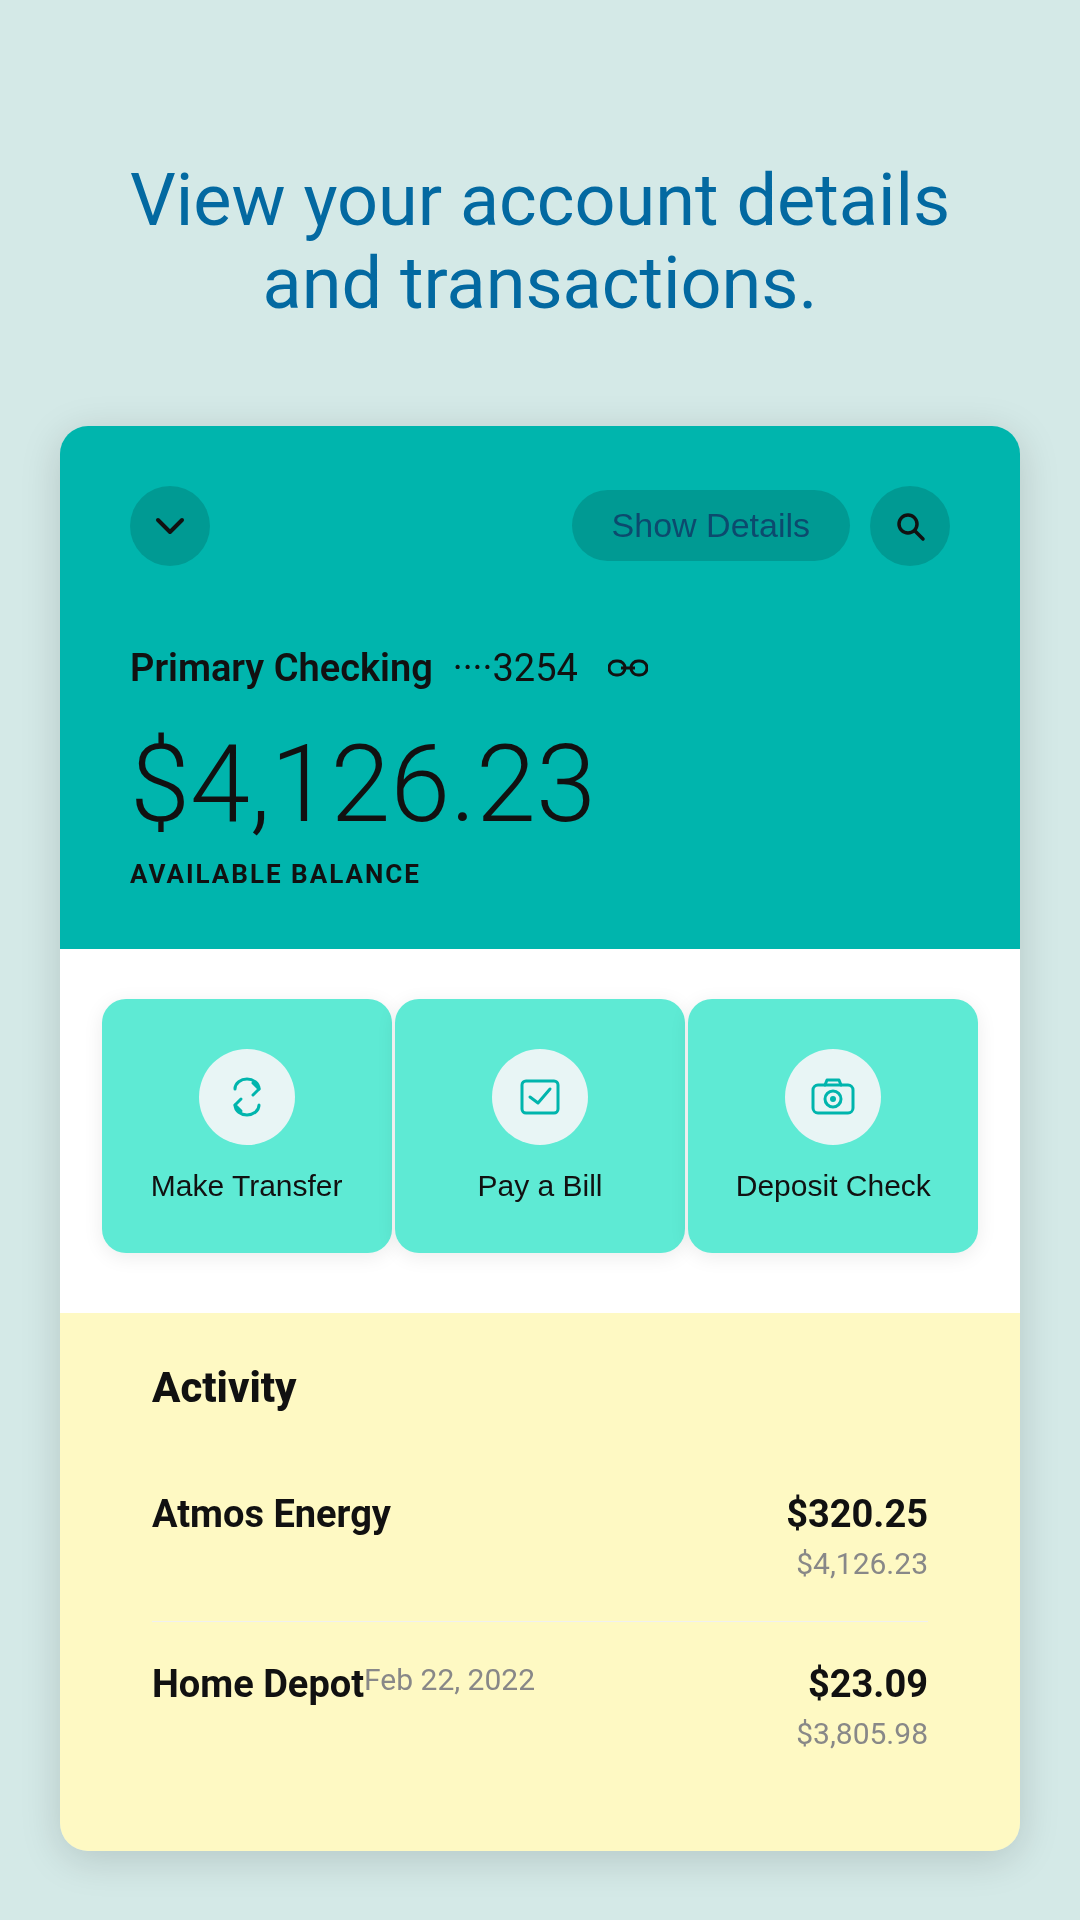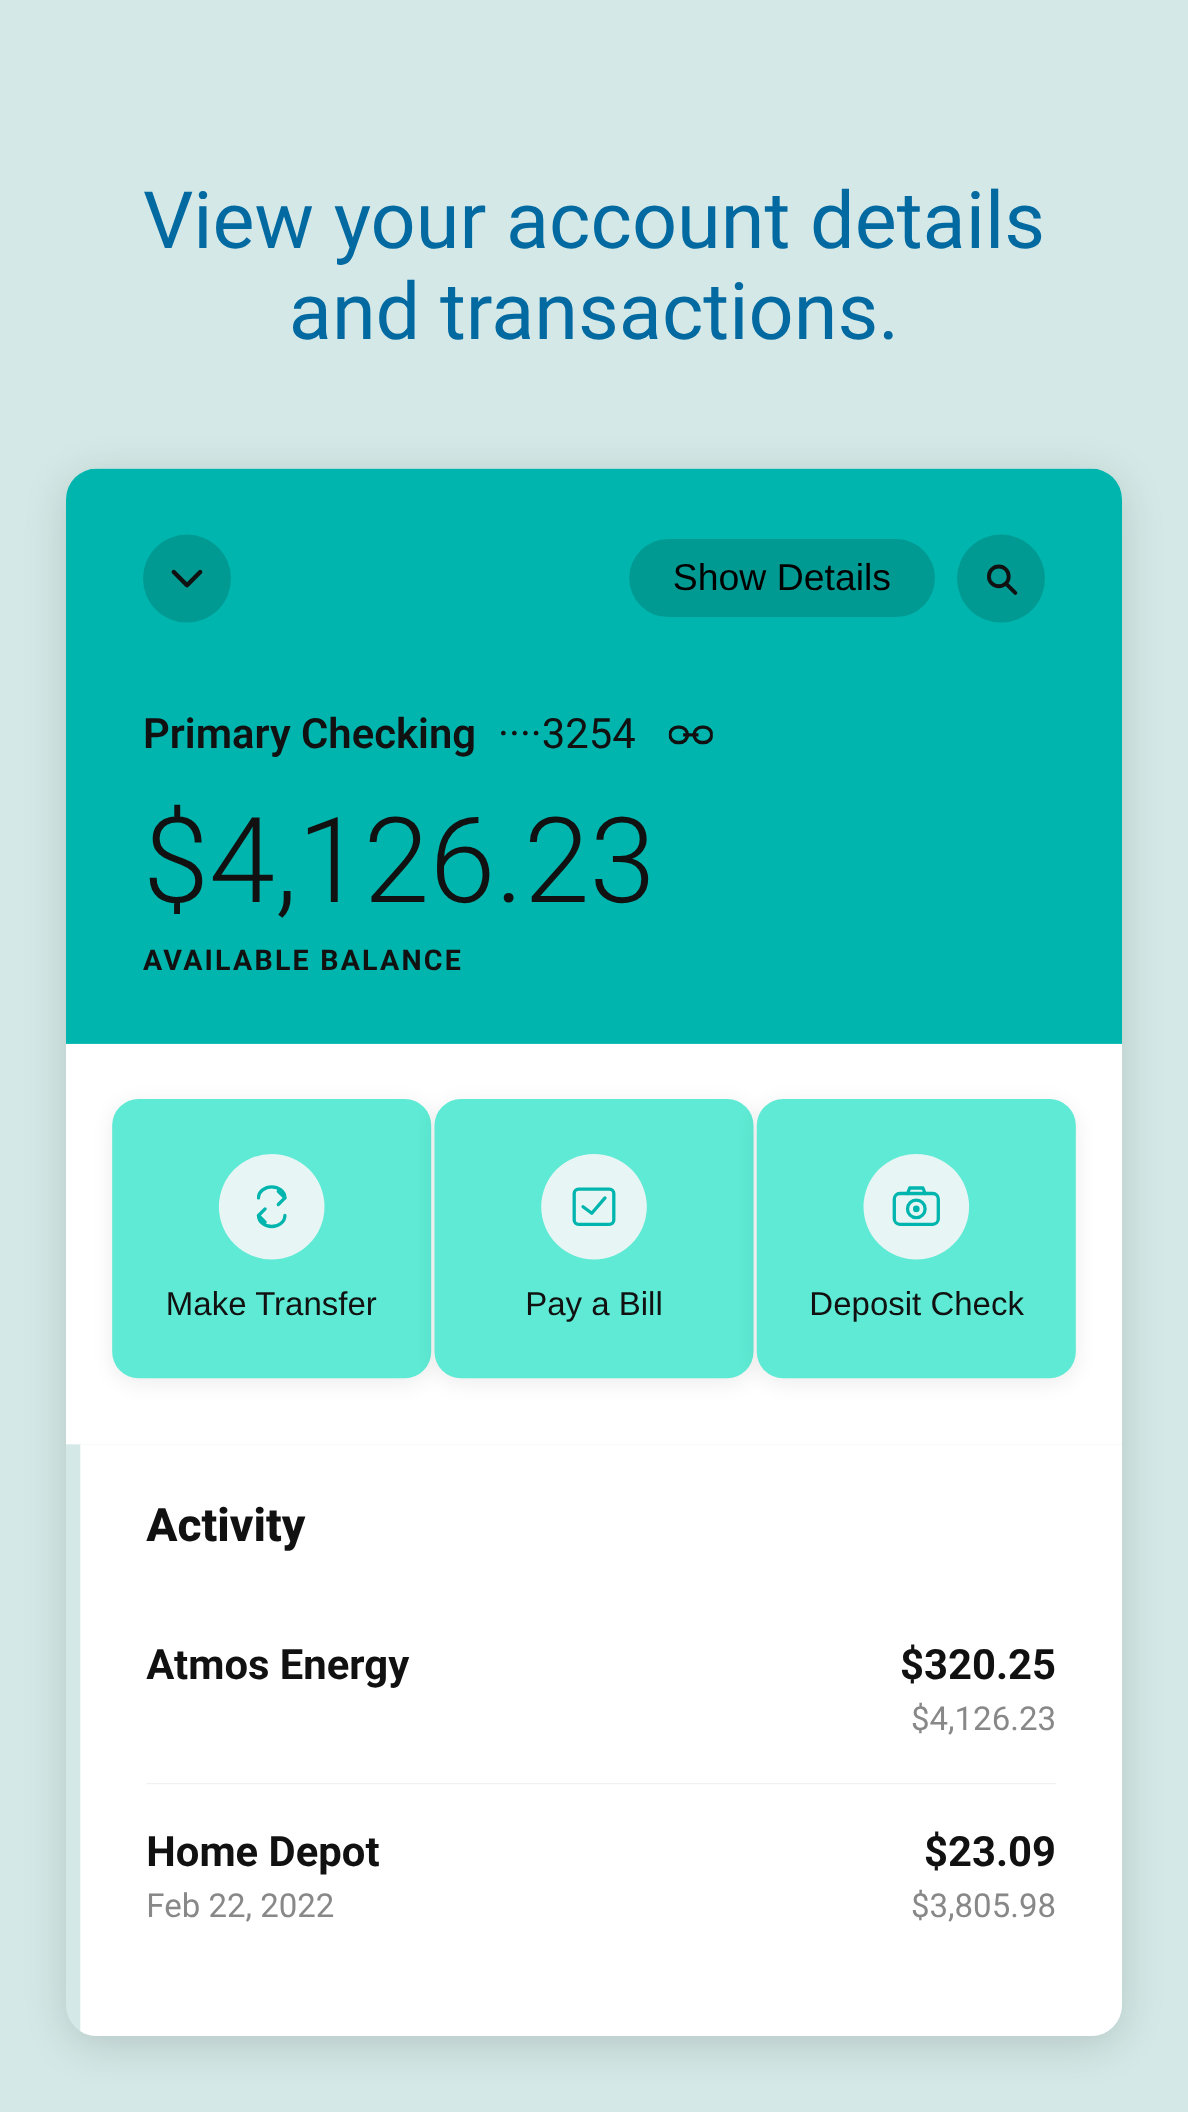--- a/index.html
+++ b/index.html
@@ -70,21 +70,21 @@
       display: flex;
       align-items: center;
       gap: 20px;
     }
 
     .show-details-btn {
       background: rgba(0,0,0,0.15);
       border: none;
       border-radius: 40px;
       padding: 16px 40px;
-      color: #000000;
+      color: #0c4a6e;
       font-size: 34px;
       font-weight: 500;
       cursor: pointer;
     }
 
     .search-btn {
       width: 80px;
       height: 80px;
       border-radius: 50%;
       background: rgba(0,0,0,0.15);
@@ -170,23 +170,22 @@
     }
 
     .action-label {
       font-size: 30px;
       font-weight: 500;
       color: #111;
       text-align: center;
     }
 
     .activity-section {
-      background: #ffffff;
-      padding: 50px 60px 60px;
-      margin-left: 13px;
+      background: #fef9c3;
+      padding: 50px 92px 60px;
     }
 
     .activity-title {
       font-size: 42px;
       font-weight: 800;
       color: #111;
       margin-bottom: 40px;
     }
 
     .transaction-item {
@@ -196,22 +195,21 @@
       padding: 40px 0;
       border-bottom: 1px solid #f0f0f0;
     }
 
     .transaction-item:last-child {
       border-bottom: none;
     }
 
     .transaction-left {
       display: flex;
-      flex-direction: column;
-      gap: 10px;
+      flex-direction: row;
     }
 
     .transaction-name {
       font-size: 38px;
       font-weight: 700;
       color: #111;
     }
 
     .transaction-date {
       font-size: 30px;

